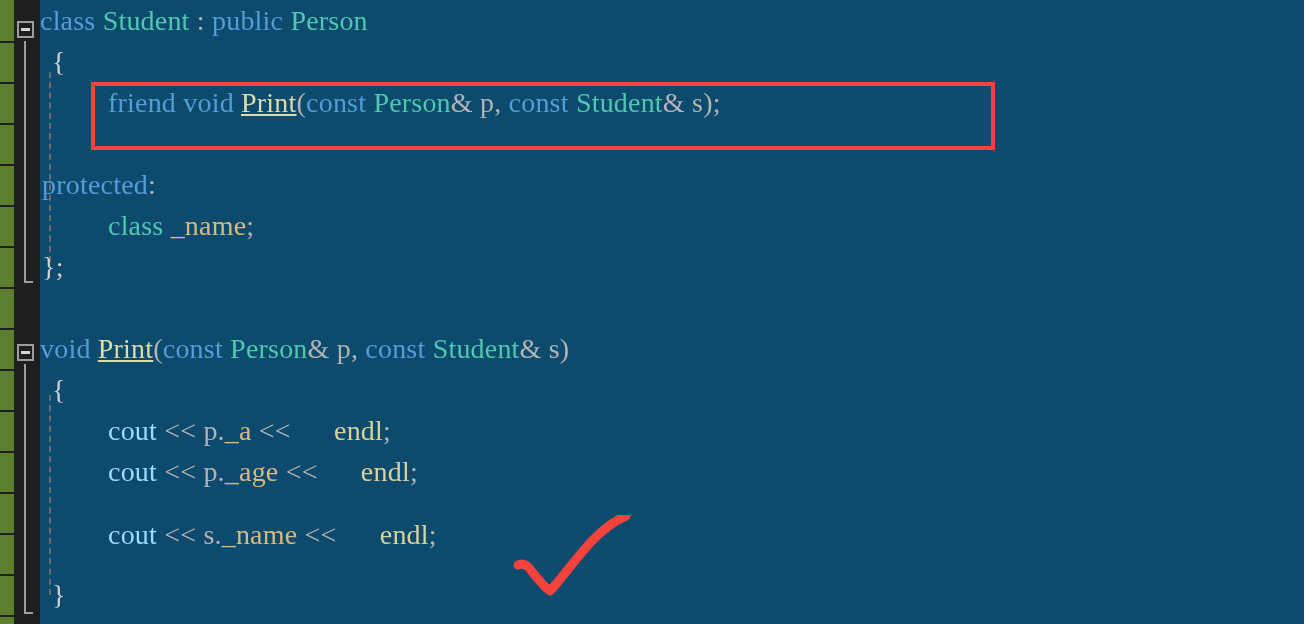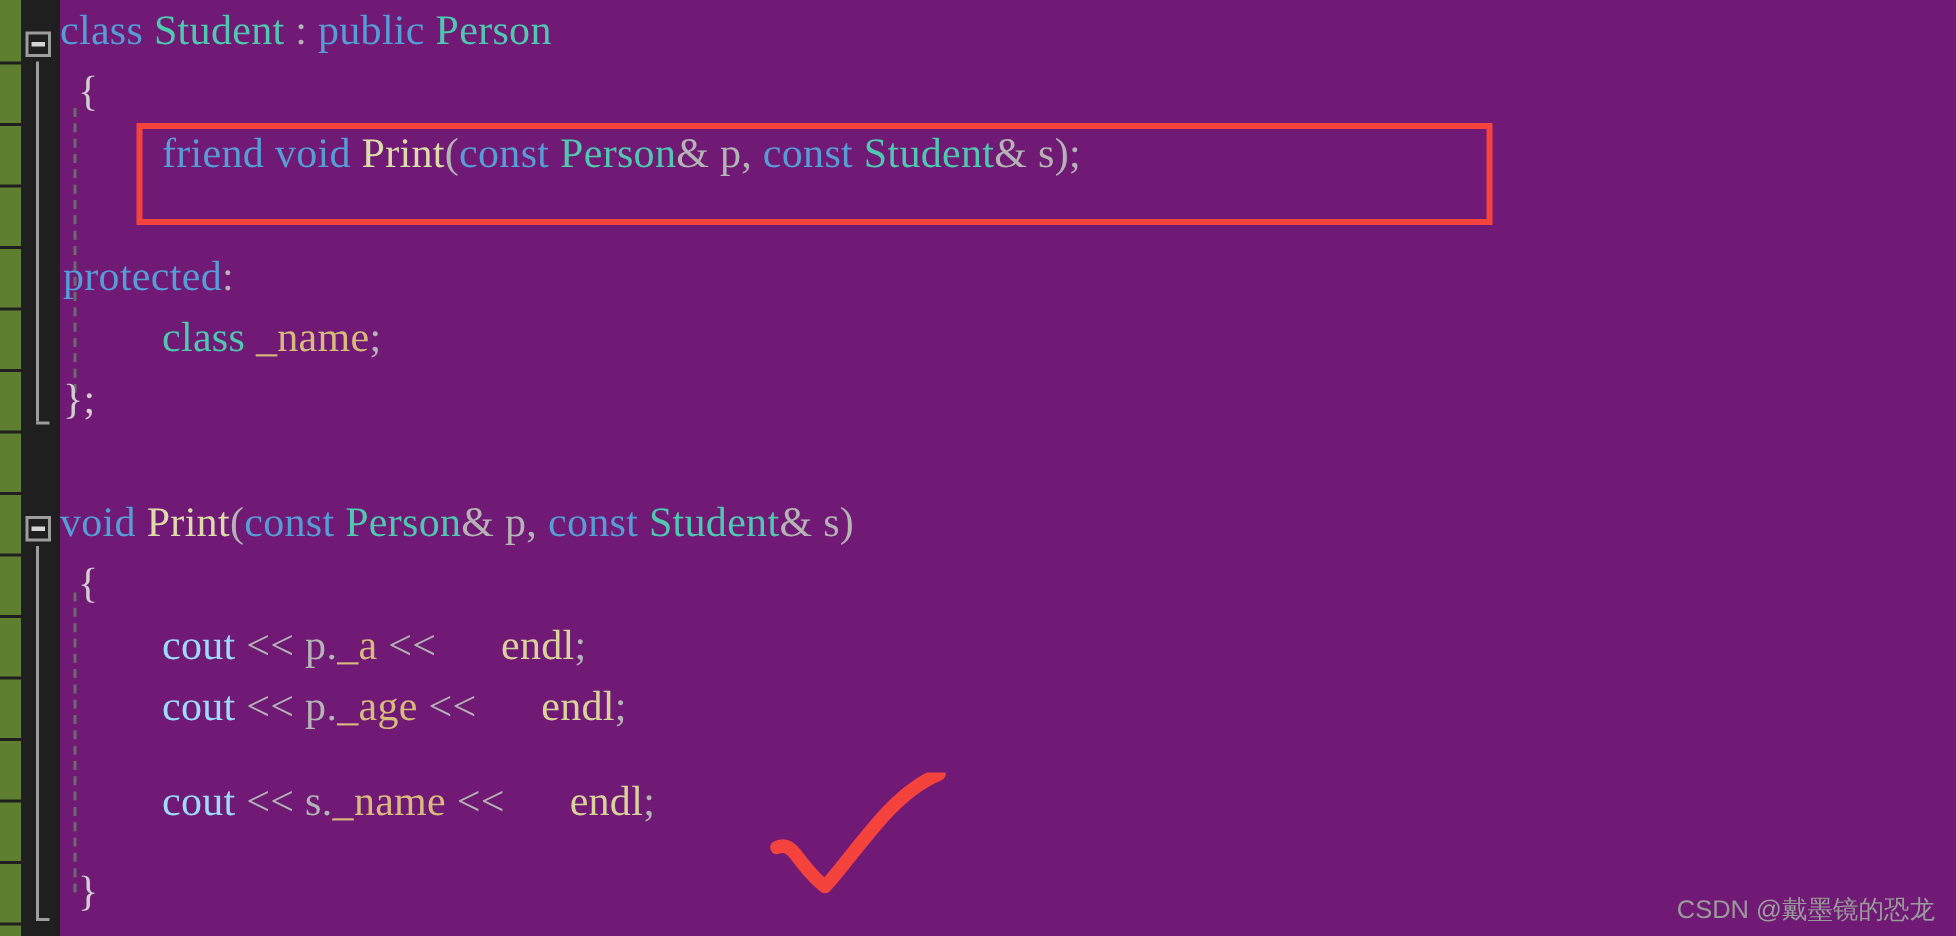--- a/index.html
+++ b/index.html
@@ -85,21 +85,21 @@
   }
   .indent-guide {
     position: absolute;
     width: 0;
     border-left: 2px dashed #6b6b6b;
   }
 
   
   .kw      { color: #569cd6; }  
   .type    { color: #4ec9b0; }  
-  .fn      { color: #dcdcaa; }  
+  .fn      { color: #dcdcaa; text-decoration: underline; }  
   .member  { color: #d7ba7d; text-align: center; }  
   .ident   { color: #9cdcfe; }  
   .plain   { color: #b4b4b4; }
   .brace   { color: #cfcfcf; }
   .op      { color: #b4b4b4; }
   .endl    { color: #d8d39a; margin-left: 36px; }
 
   
   #highlight-box {
     position: absolute;
@@ -119,21 +119,21 @@
     bottom: 6px;
     color: #9b9b9b;
     font-size: 17px;
     font-family: "Liberation Sans", "DejaVu Sans", sans-serif;
     white-space: nowrap;
   }
 </style>
 </head>
 <body>
 
-<div id="app" style="background: #701a75;">
+<div id="app" style="background: #0c4a6e;">
 
   <div id="change-bar" style="background: rgb(94, 127, 48);">
       <div class="seg-sep" style="top: 41px;"></div>
       <div class="seg-sep" style="top: 82px;"></div>
       <div class="seg-sep" style="top: 123px;"></div>
       <div class="seg-sep" style="top: 164px;"></div>
       <div class="seg-sep" style="top: 205px;"></div>
       <div class="seg-sep" style="top: 246px;"></div>
       <div class="seg-sep" style="top: 287px;"></div>
       <div class="seg-sep" style="top: 328px;"></div>
@@ -180,15 +180,14 @@
         <div class="line" style="top: 574px; padding-left: 12px;"><span class="brace">}</span></div>
       </div>
   </div>
 
   <div id="highlight-box" style="left: 91px; top: 82px; width: 904px; height: 68px; border-color: rgb(244, 67, 60);"></div>
 
   <svg id="check-mark" viewBox="0 0 140 95" preserveAspectRatio="none" style="left: 510px; top: 515px; width: 140px; height: 95px;">
     <path id="check-path" d="M8,50 C12,48 16,49 20,54 C26,62 32,70 40,76 C48,68 62,48 80,28 C92,15 104,6 116,1" fill="none" stroke="#f4433c" stroke-width="9" stroke-linecap="round" stroke-linejoin="round"></path>
   </svg>
 
-  <div id="watermark">CSDN @戴墨镜的恐龙</div>
 
 </div>
 
 </body></html>

